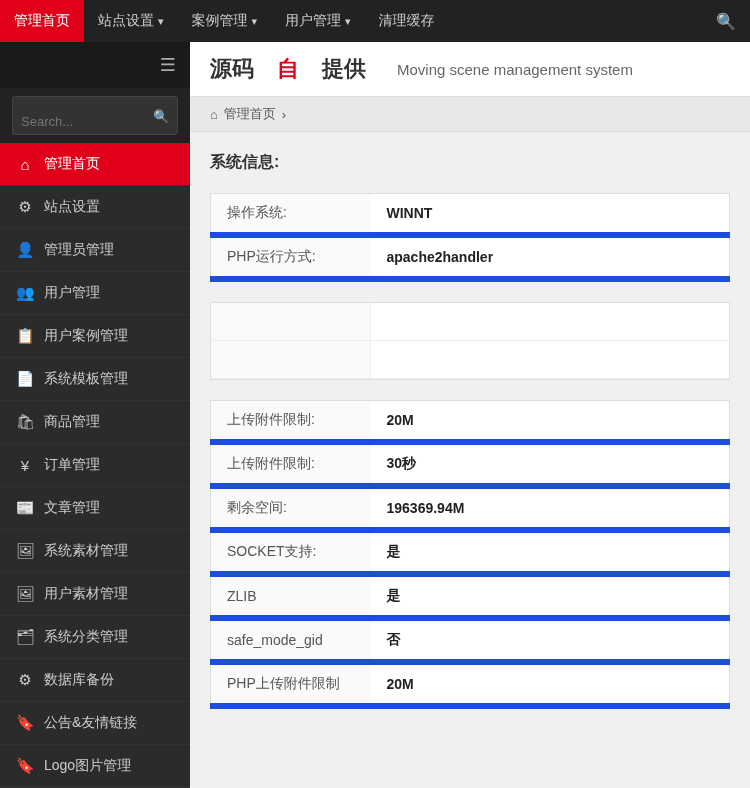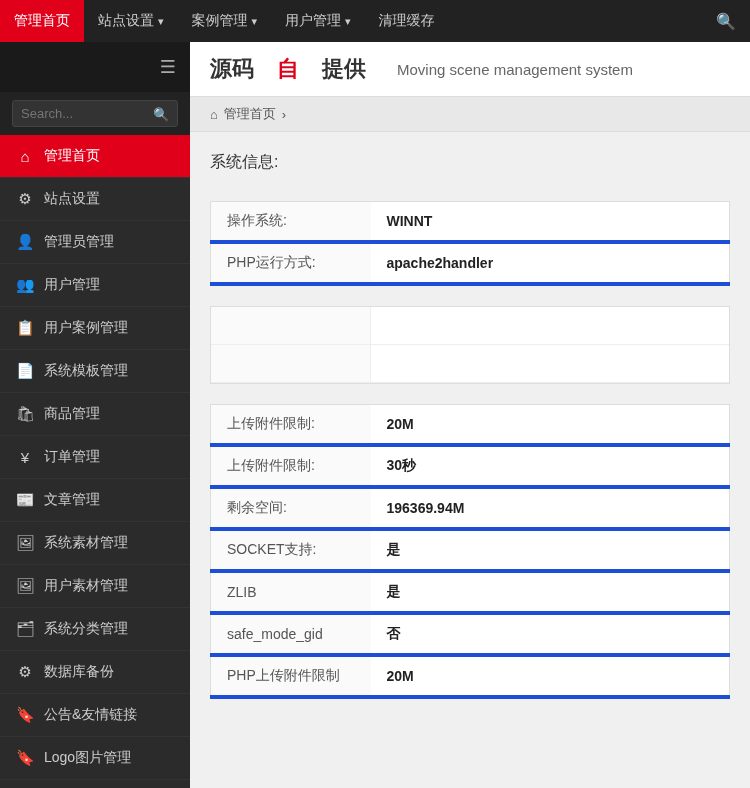--- a/index.html
+++ b/index.html
@@ -68,21 +68,21 @@
     .sidebar-search {
       padding: 8px 12px;
       background: #222;
     }
     .sidebar-search input {
       width: 100%;
       background: #333;
       border: 1px solid #444;
       border-radius: 3px;
       color: #ccc;
-      padding: 5px 28px 5px 8px;
+      padding: 17px 28px 5px 8px;
       font-size: 13px;
       outline: none;
     }
     .sidebar-search-wrap {
       position: relative;
     }
     .sidebar-search-wrap .search-icon {
       position: absolute;
       right: 8px;
       top: 50%;
@@ -144,34 +144,34 @@
       border-bottom: 1px solid #ddd;
     }
 
     
     .content-body {
       padding: 20px;
     }
 
     .section-title {
       font-size: 16px;
-      font-weight: normal;
+      font-weight: bold;
       color: #333;
-      margin-bottom: 28px;
+      margin-bottom: 20px;
     }
 
     .info-table {
       width: 100%;
       background: #fff;
       border: 1px solid #ddd;
       border-collapse: collapse;
       margin-bottom: 20px;
     }
     .info-table tr {
-      border-bottom: 4px solid #1d4ed8;
+      border-bottom: 6px solid #1d4ed8;
     }
     .info-table td {
       padding: 10px 16px;
       font-size: 14px;
     }
     .info-table td:first-child {
       color: #555;
       width: 160px;
       background: #fafafa;
     }

